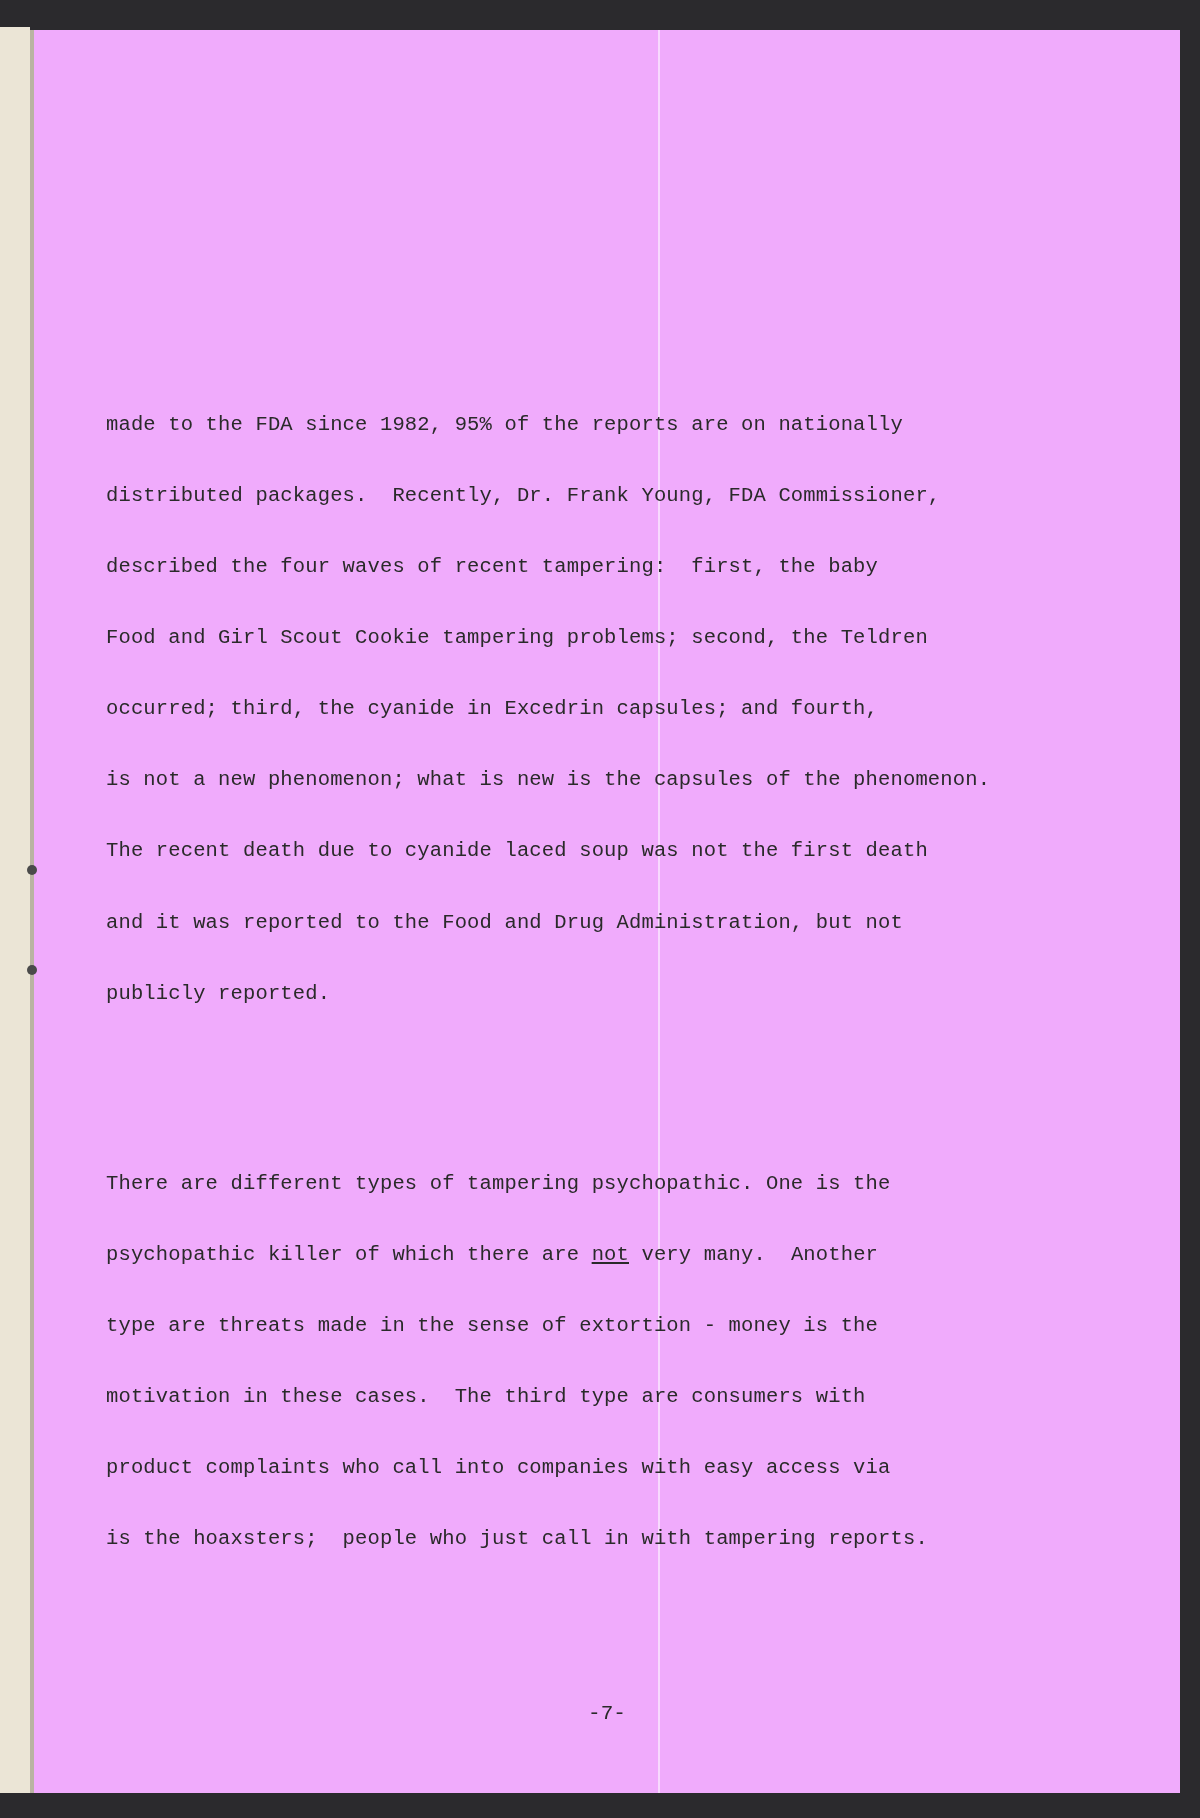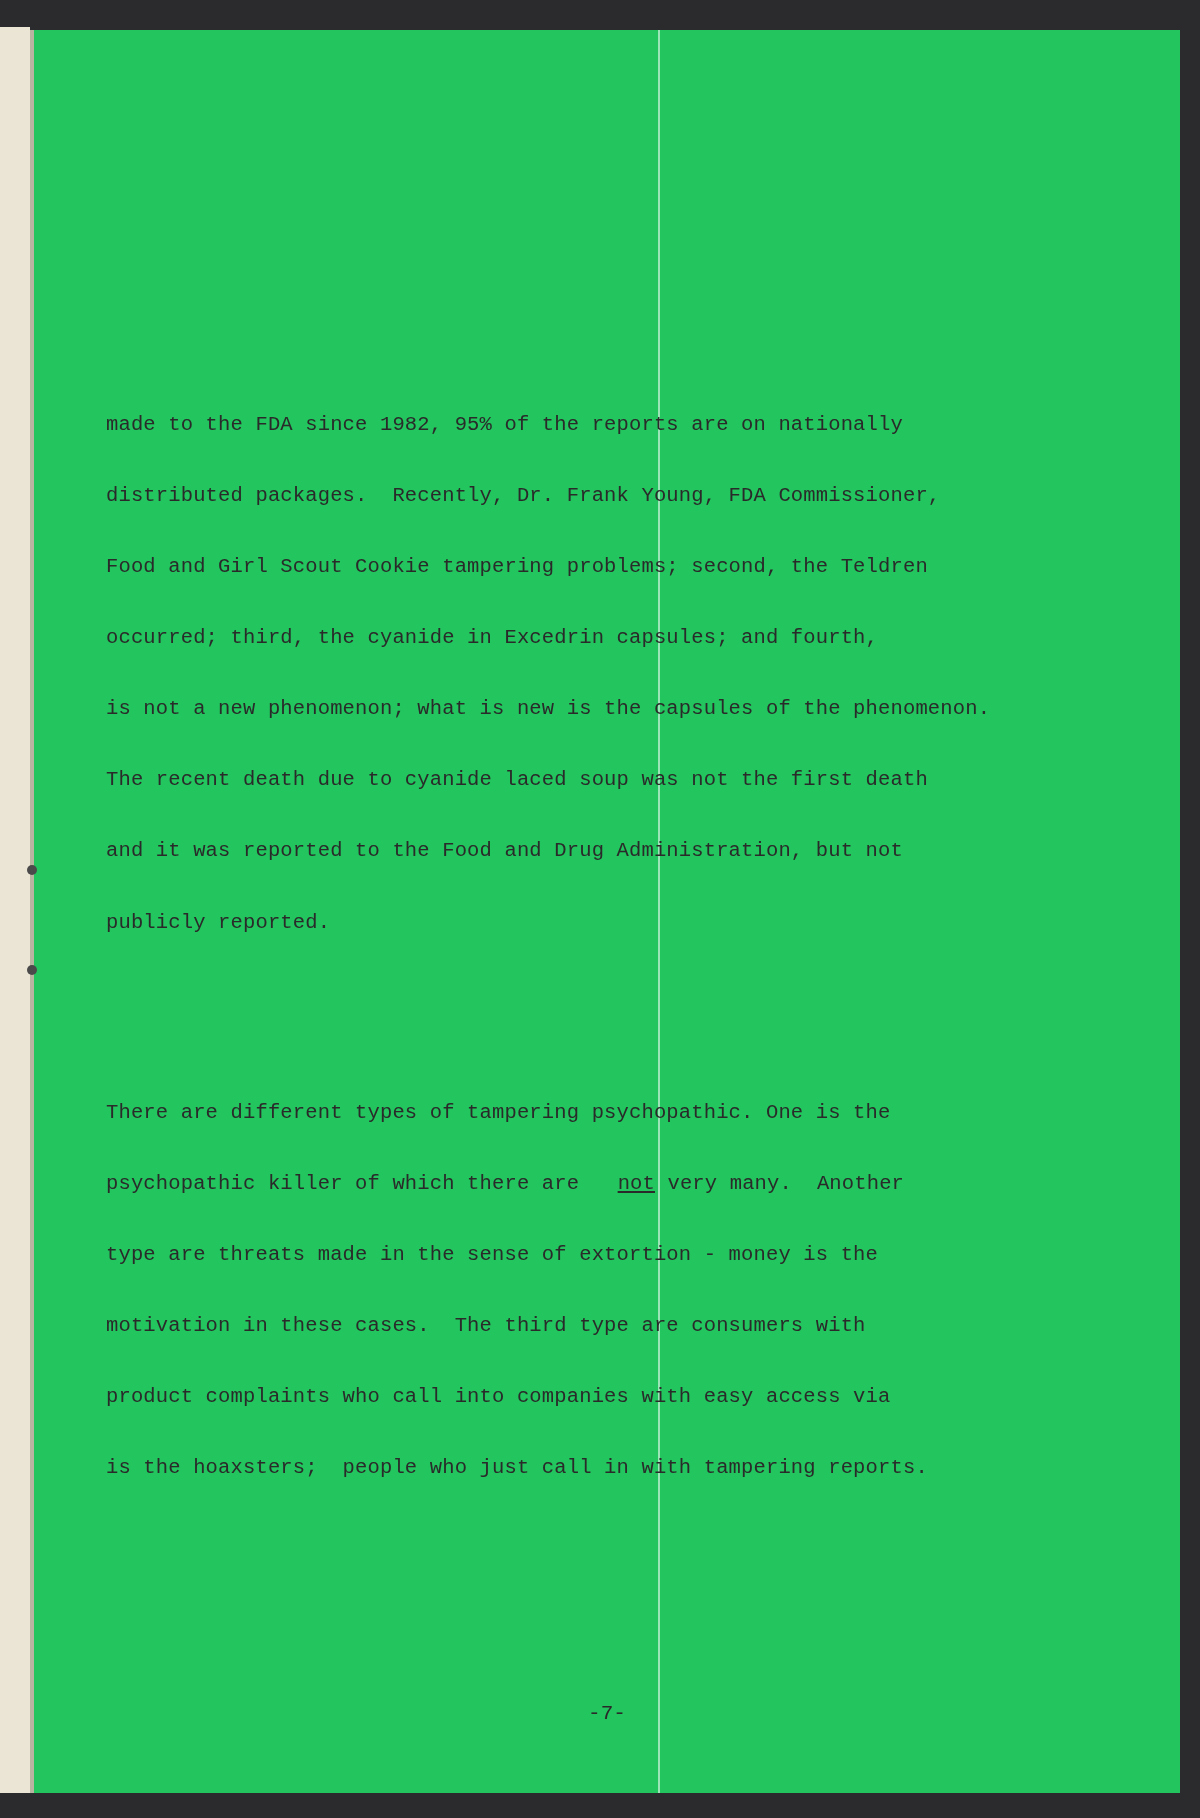--- a/index.html
+++ b/index.html
@@ -7,59 +7,60 @@
       width:1200px; height:1818px; position:relative; overflow:hidden;
       background:#2b2a2d;
       font-family:"Liberation Mono","DejaVu Sans Mono",monospace;
     }
     .left-page {
       position:absolute; left:0; top:27px; width:30px; height:1766px;
       background:#ebe5d6;
     }
     .page {
       position:absolute; left:30px; top:30px; width:1150px; height:1763px;
-      background:#22c55e;
+      background:#f0abfc;
       border-left:4px solid #b9b3a2;
       box-sizing:border-box;
     }
     .fold {
       position:absolute; left:624px; top:0; width:2px; height:100%;
       background:rgba(255,255,255,0.55);
     }
     .staple {
       position:absolute; width:10px; height:10px; border-radius:50%;
       background:#4a4a4a; left:-7px;
     }
     .text {
       position:absolute; left:72px; top:288px; width:1060px;
       color:#2a2a2a; font-size:20.5px; line-height:23.7px;
       white-space:pre; letter-spacing:0.15px;
     }
     .para { margin:0 0 24px 0; }
     .line { display:block; }
-    .u { text-decoration:underline;margin-left:26px; }
+    .u { text-decoration:underline; }
     .page-number {
       position:absolute; left:0; width:100%; top:1672px; text-align:center;
       color:#2a2a2a; font-size:21px;
     }
   </style>
 </head>
 <body>
 
 <div class="left-page"></div>
 
 <div class="page">
   <div class="fold"></div>
   <div class="staple" style="top:835px;"></div>
   <div class="staple" style="top:935px;"></div>
 
   <div class="text">
     <div class="para">
       <span class="line">made to the FDA since 1982, 95% of the reports are on nationally</span>
       <span class="line">distributed packages.  Recently, Dr. Frank Young, FDA Commissioner,</span>
+      <span class="line">described the four waves of recent tampering:  first, the baby</span>
       <span class="line">Food and Girl Scout Cookie tampering problems; second, the Teldren</span>
       <span class="line">occurred; third, the cyanide in Excedrin capsules; and fourth,</span>
       <span class="line">is not a new phenomenon; what is new is the capsules of the phenomenon.</span>
       <span class="line">The recent death due to cyanide laced soup was not the first death</span>
       <span class="line">and it was reported to the Food and Drug Administration, but not</span>
       <span class="line">publicly reported.</span>
     </div>
     <div class="para">
       <span class="line">There are different types of tampering psychopathic. One is the</span>
       <span class="line"><span>psychopathic killer of which there are </span><span class="u">not</span><span> very many.  Another</span></span>

